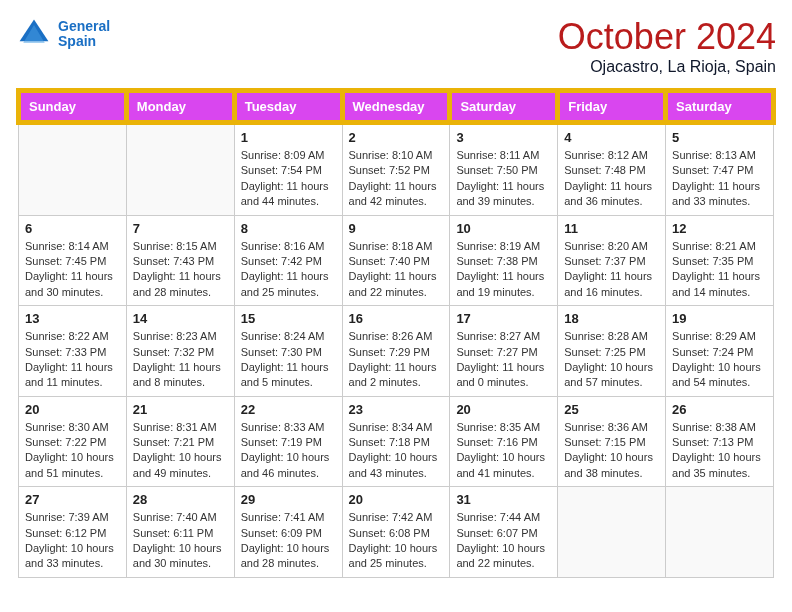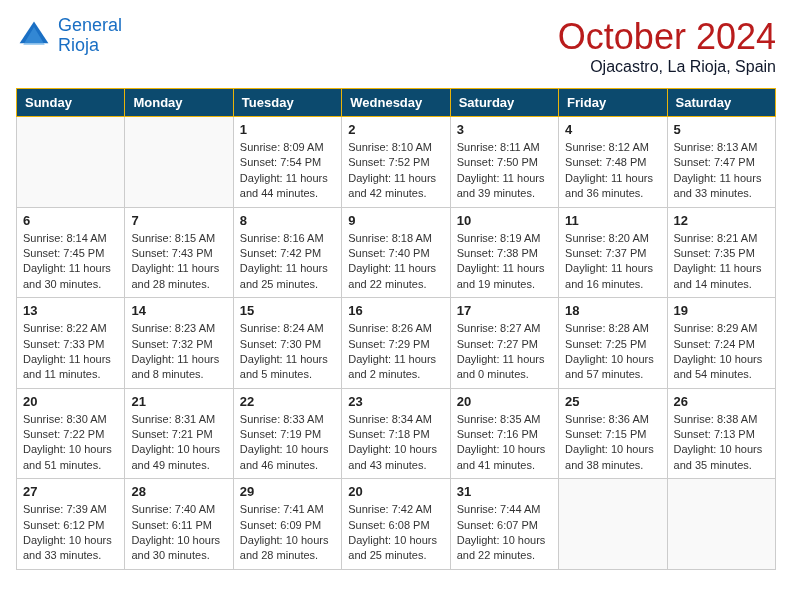--- a/index.html
+++ b/index.html
@@ -15,22 +15,22 @@
       justify-content: space-between;
       align-items: flex-start;
       margin-bottom: 12px;
     }
     .logo {
       display: flex;
       align-items: center;
       gap: 6px;
     }
     .logo-text {
-      font-size: 18px;
-      font-weight: normal;
+      font-size: 14px;
+      font-weight: bold;
       color: #333;
       line-height: 1.1;
     }
     .logo-text span {
       color: #1a6fc4;
     }
     .logo-icon {
       width: 36px;
       height: 36px;
     }
@@ -45,27 +45,27 @@
     .location {
       font-size: 16px;
       color: #0f172a;
     }
     .calendar {
       width: 100%;
       border-collapse: collapse;
       border: 1px solid #ccc;
     }
     .calendar th {
-      background-color: #0c4a6e;
+      background-color: #d946ef;
       color: #fff;
       text-align: left;
       padding: 6px 8px;
       font-size: 13px;
       font-weight: bold;
-      border: 1px solid #eab308;
+      border: 5px solid #eab308;
     }
     .calendar td {
       border: 1px solid #ccc;
       vertical-align: top;
       padding: 5px 6px;
       font-size: 11px;
       color: #333;
       width: calc(100% / 7);
       min-height: 80px;
       background: #fff;
@@ -92,21 +92,21 @@
 <body>
 
 <div class="header">
   <div class="logo">
     <svg class="logo-icon" viewBox="0 0 40 40">
       <polygon points="20,4 36,28 4,28" fill="#1a6fc4"></polygon>
       <polygon points="20,10 32,30 8,30" fill="#4a9fe4" opacity="0.5"></polygon>
     </svg>
     <div class="logo-text">
       <div><span>General</span></div>
-      <div><span style="color:#1a6fc4">Rioja</span></div>
+      <div><span style="color:#1a6fc4">Spain</span></div>
     </div>
   </div>
   <div class="title-block">
     <div class="month-title">October 2024</div>
     <div class="location">Ojacastro, La Rioja, Spain</div>
   </div>
 </div>
 
 <table class="calendar">
   <thead>

